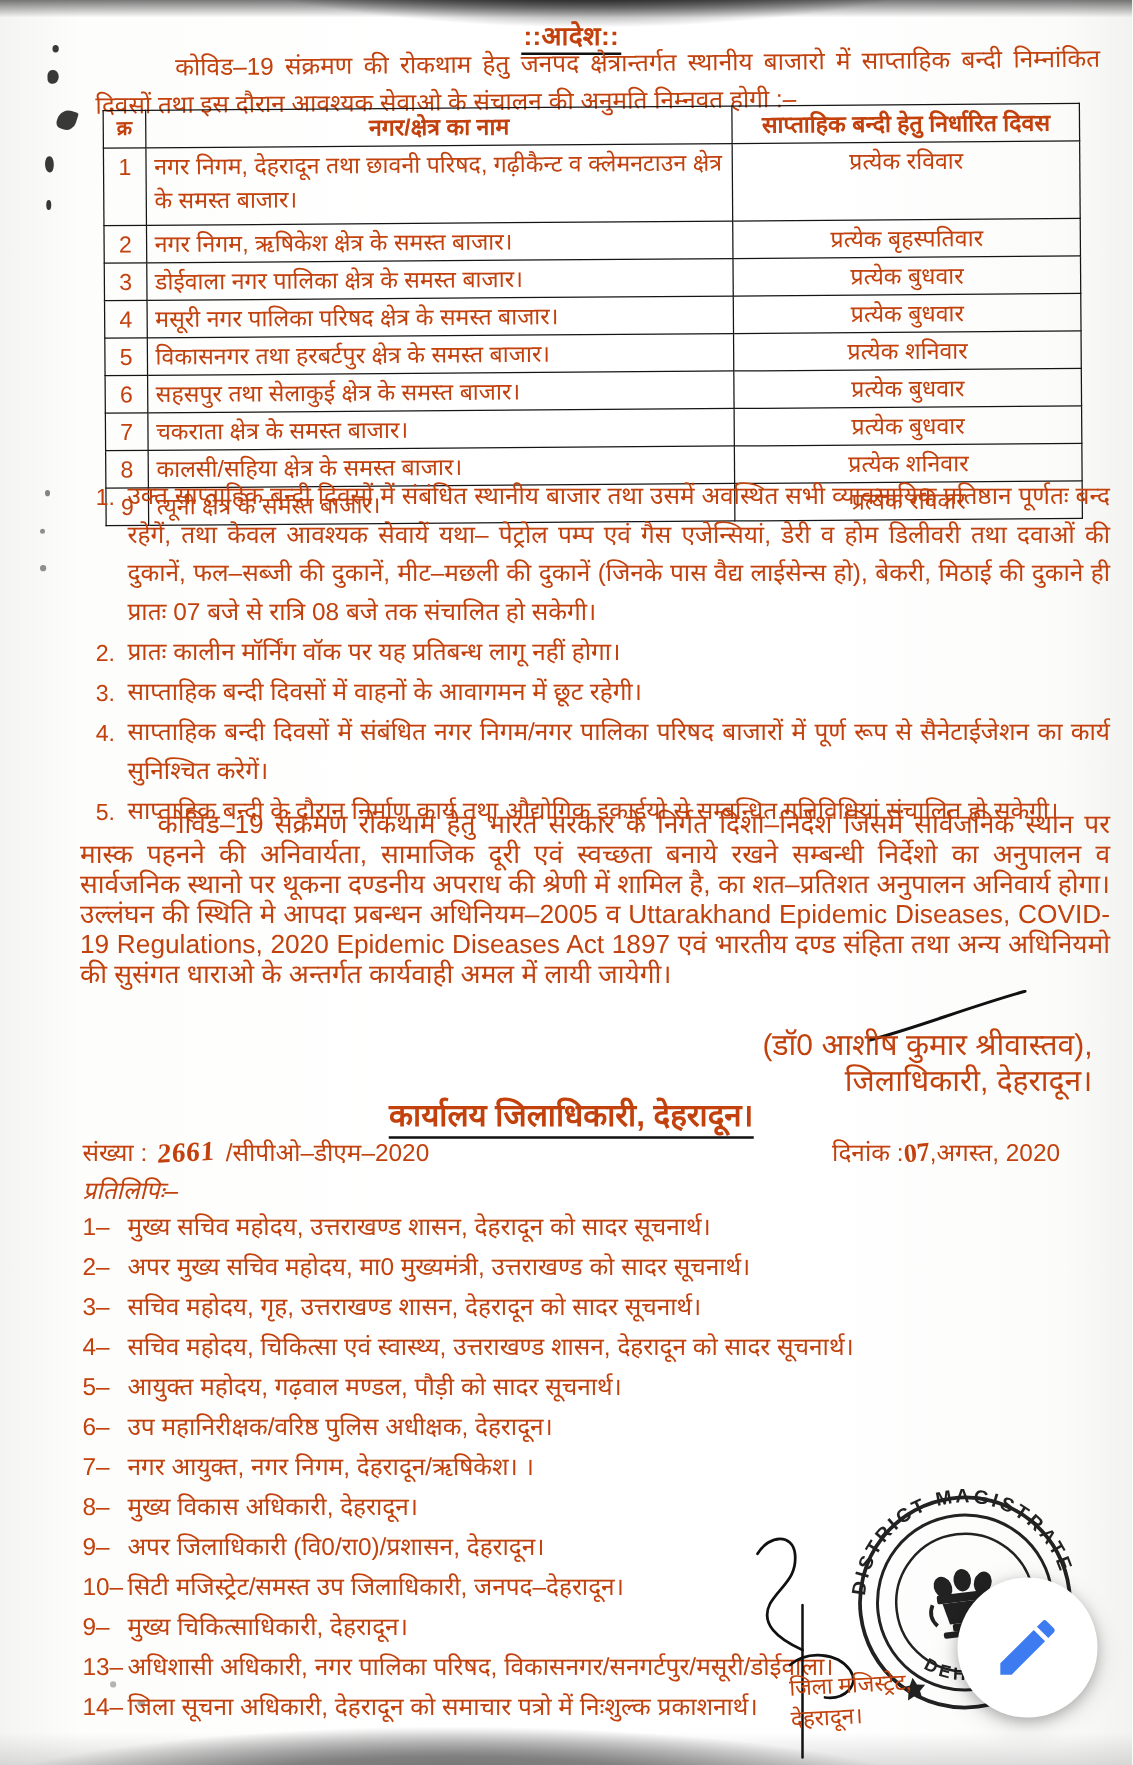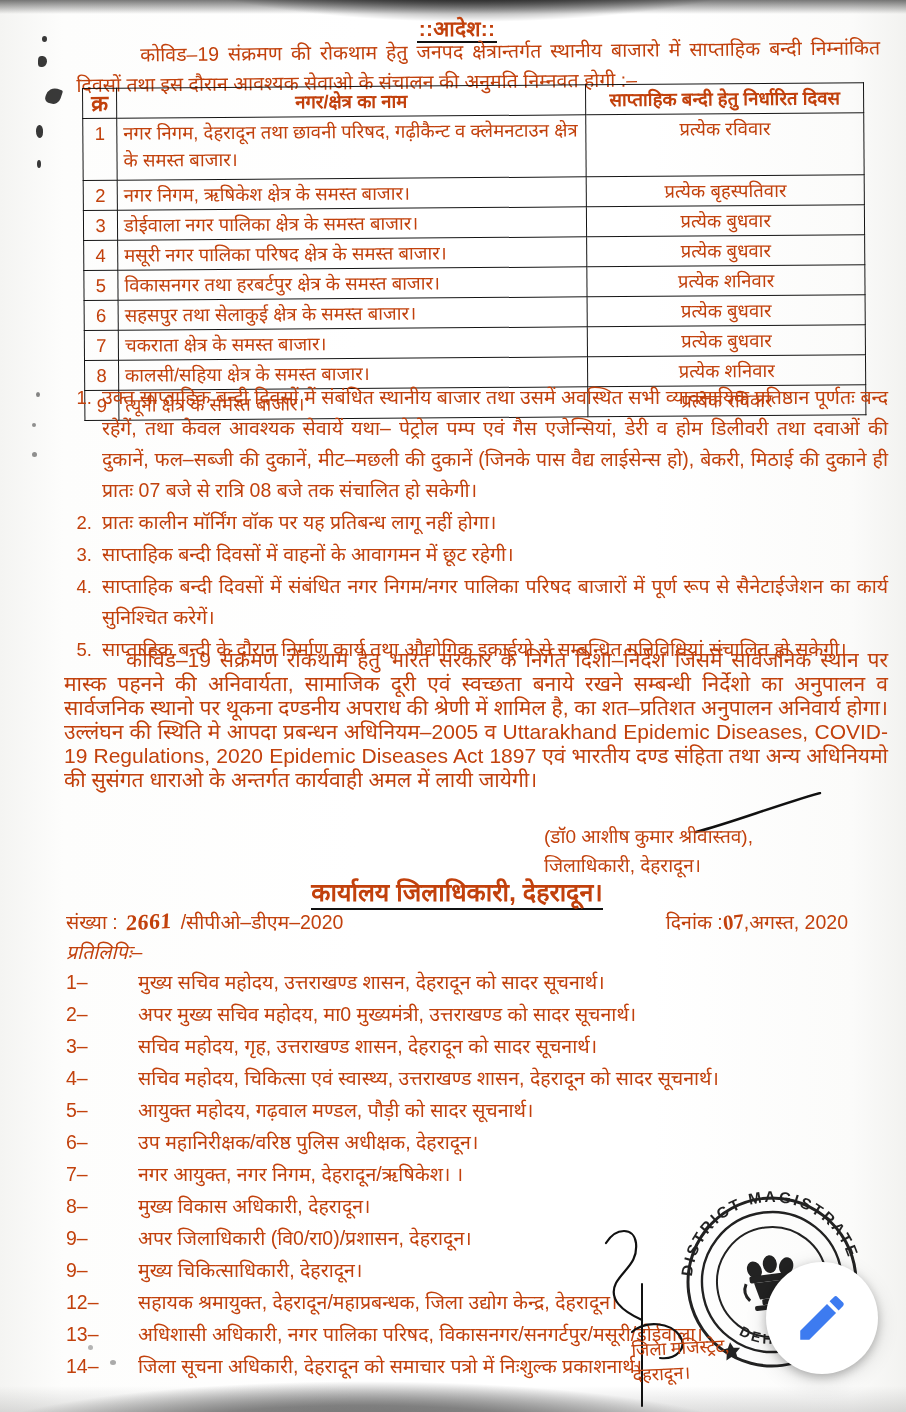--- a/index.html
+++ b/index.html
@@ -91,21 +91,21 @@
   }
   table.market-table th, table.market-table td {
     border:1.6px solid #151515;
     padding:1px 6px;
     vertical-align: top;
   }
   table.market-table th { font-weight:600; text-align:center; }
   .col-sno { width:34px; text-align:center !important; padding:1px 2px !important; }
   .col-area { width:470px; }
   .col-day  { width:278px; text-align:center; }
-  .th-sno   { font-size:22px; }
+  .th-sno   { font-size:16px; }
   td.day { text-align:center; }
   tr.r1 td { height:62px; }
 
   
   .notes {
     position:absolute; left:62px; right:22px; top:382px;
     font-size:19.5px; line-height:31px;
   }
   .note-item {
     display:flex; gap:10px; margin-bottom:1px;
@@ -118,21 +118,21 @@
   
   .para-main {
     position:absolute; left:60px; right:22px; top:648px;
     font-size:21px; line-height:24px;
     text-align:justify; text-indent:62px;
   }
 
   
   .sign-block {
     position:absolute; left:540px; top:822px; width:330px;
-    font-size:19px; line-height:29px; text-align:left;
+    font-size:24px; line-height:29px; text-align:right;
   }
   .sign-stroke {
     position:absolute; left:690px; top:792px; width:130px; height:42px;
     pointer-events:none;
   }
 
   
   .office-head {
     position:absolute; left:0; right:0; top:874px;
     text-align:center; font-size:25px; font-weight:700;
@@ -162,21 +162,21 @@
     font-style:italic;
   }
 
   
   .copy-list {
     position:absolute; left:62px; right:20px; top:966px;
     font-size:19.5px; line-height:32px;
   }
   .copy-item { display:flex; gap:0px; white-space:nowrap; }
   .copy-num { flex:0 0 36px; }
-  .copy-txt { flex:1 1 auto;margin-left:36px; }
+  .copy-txt { flex:1 1 auto; }
 
   
   .stamp {
     position:absolute; left:668px; top:1182px;
     width:200px; height:200px;
     transform: rotate(-7deg);
     opacity:.93;
     pointer-events:none;
   }
   .hand-sign-bottom {
@@ -371,26 +371,26 @@
       </div>
       <div class="copy-item">
         <span class="copy-num">8–</span>
         <span class="copy-txt">मुख्य विकास अधिकारी, देहरादून।</span>
       </div>
       <div class="copy-item">
         <span class="copy-num">9–</span>
         <span class="copy-txt">अपर जिलाधिकारी (वि0/रा0)/प्रशासन, देहरादून।</span>
       </div>
       <div class="copy-item">
+        <span class="copy-num">10–</span>
+        <span class="copy-txt">सिटी मजिस्ट्रेट/समस्त उप जिलाधिकारी, जनपद–देहरादून।</span>
+      </div>
+      <div class="copy-item">
         <span class="copy-num">9–</span>
         <span class="copy-txt">मुख्य चिकित्साधिकारी, देहरादून।</span>
-      </div>
-      <div class="copy-item">
-        <span class="copy-num">12–</span>
-        <span class="copy-txt">सहायक श्रमायुक्त, देहरादून/महाप्रबन्धक, जिला उद्योग केन्द्र, देहरादून।</span>
       </div>
       <div class="copy-item">
         <span class="copy-num">13–</span>
         <span class="copy-txt">अधिशासी अधिकारी, नगर पालिका परिषद, विकासनगर/सनगर्टपुर/मसूरी/डोईवाला।</span>
       </div>
       <div class="copy-item">
         <span class="copy-num">14–</span>
         <span class="copy-txt">जिला सूचना अधिकारी, देहरादून को समाचार पत्रो में निःशुल्क प्रकाशनार्थ।</span>
       </div>
     </div>

